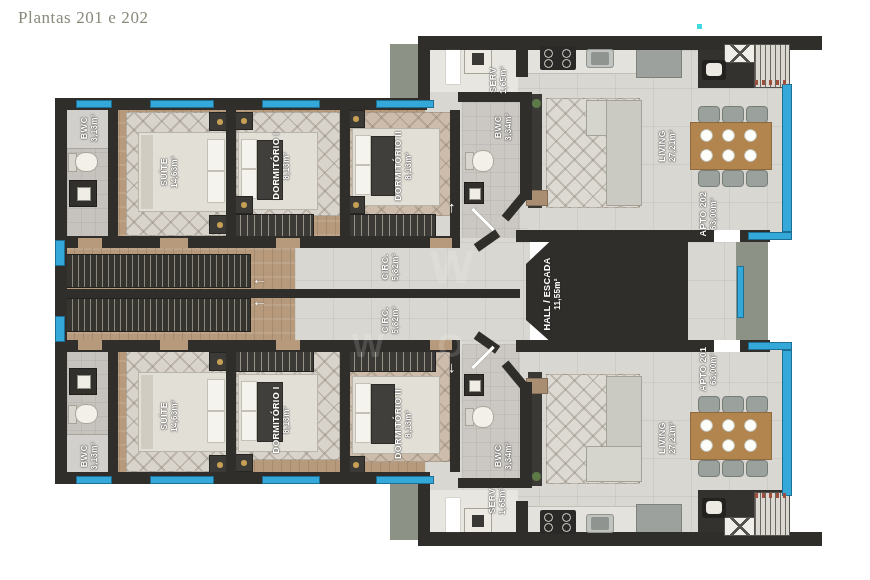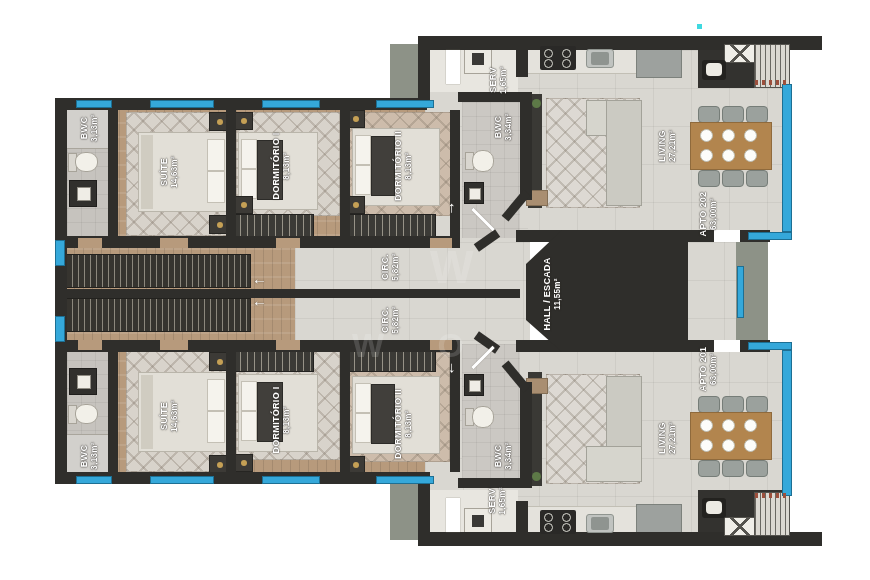--- a/index.html
+++ b/index.html
@@ -84,20 +84,21 @@
   .rlabel .area{font-size:8.5px;}
   .wm{position:absolute;z-index:6;color:#ffffff;font-weight:bold;pointer-events:none;}
   .dot{position:absolute;z-index:6;background:#3fd9e0;}
   .diag{position:absolute;z-index:4;background:#2f2e2b;}
   .doorleaf{position:absolute;z-index:5;background:#ffffff;box-shadow:0 0 1px #7a766d;}
 </style>
 </head>
 <body>
 
 <div id="canvas">
+  <div class="title">Plantas 201 e 202</div>
   <div class="dot" style="left:697px;top:24px;width:5px;height:5px;"></div>
 
   <div class="wood" style="left:65px;top:108px;width:395px;height:366px;"></div>
   <div class="tile" style="left:425px;top:50px;width:365px;height:190px;"></div>
   <div class="tile" style="left:425px;top:344px;width:365px;height:190px;"></div>
   <div class="tile" style="left:295px;top:242px;width:235px;height:98px;"></div>
   <div class="tile" style="left:455px;top:190px;width:73px;height:52px;"></div>
   <div class="tile" style="left:455px;top:340px;width:73px;height:52px;"></div>
   <div class="tile" style="left:686px;top:242px;width:52px;height:98px;z-index:2;"></div>
 

